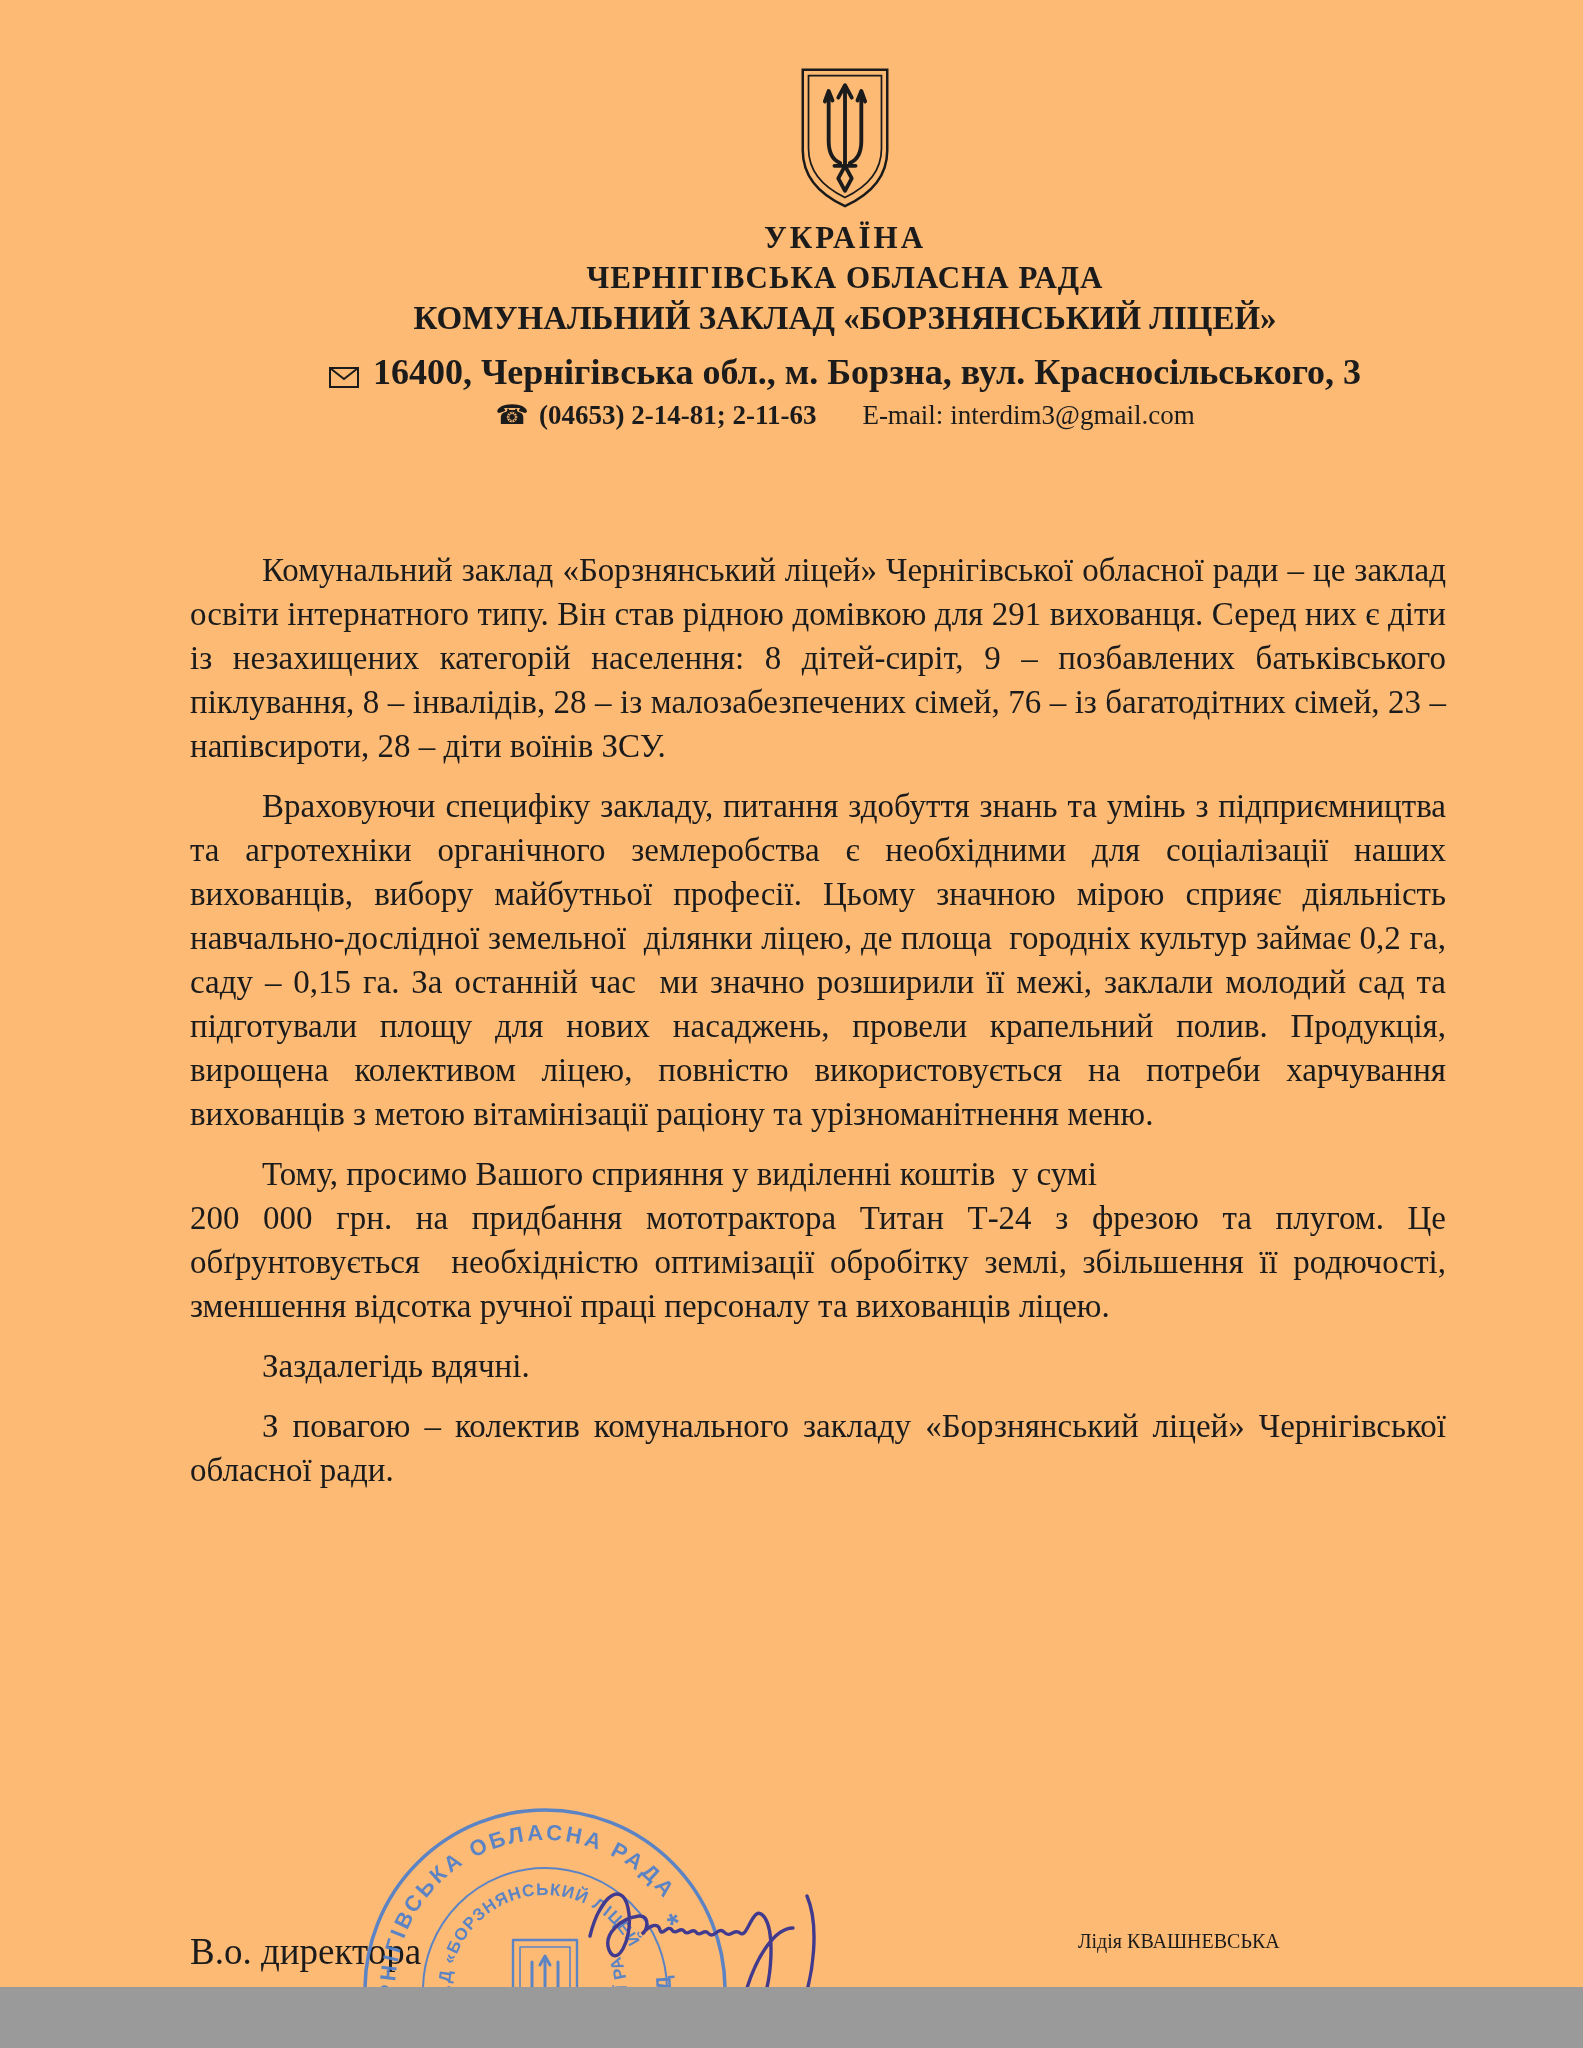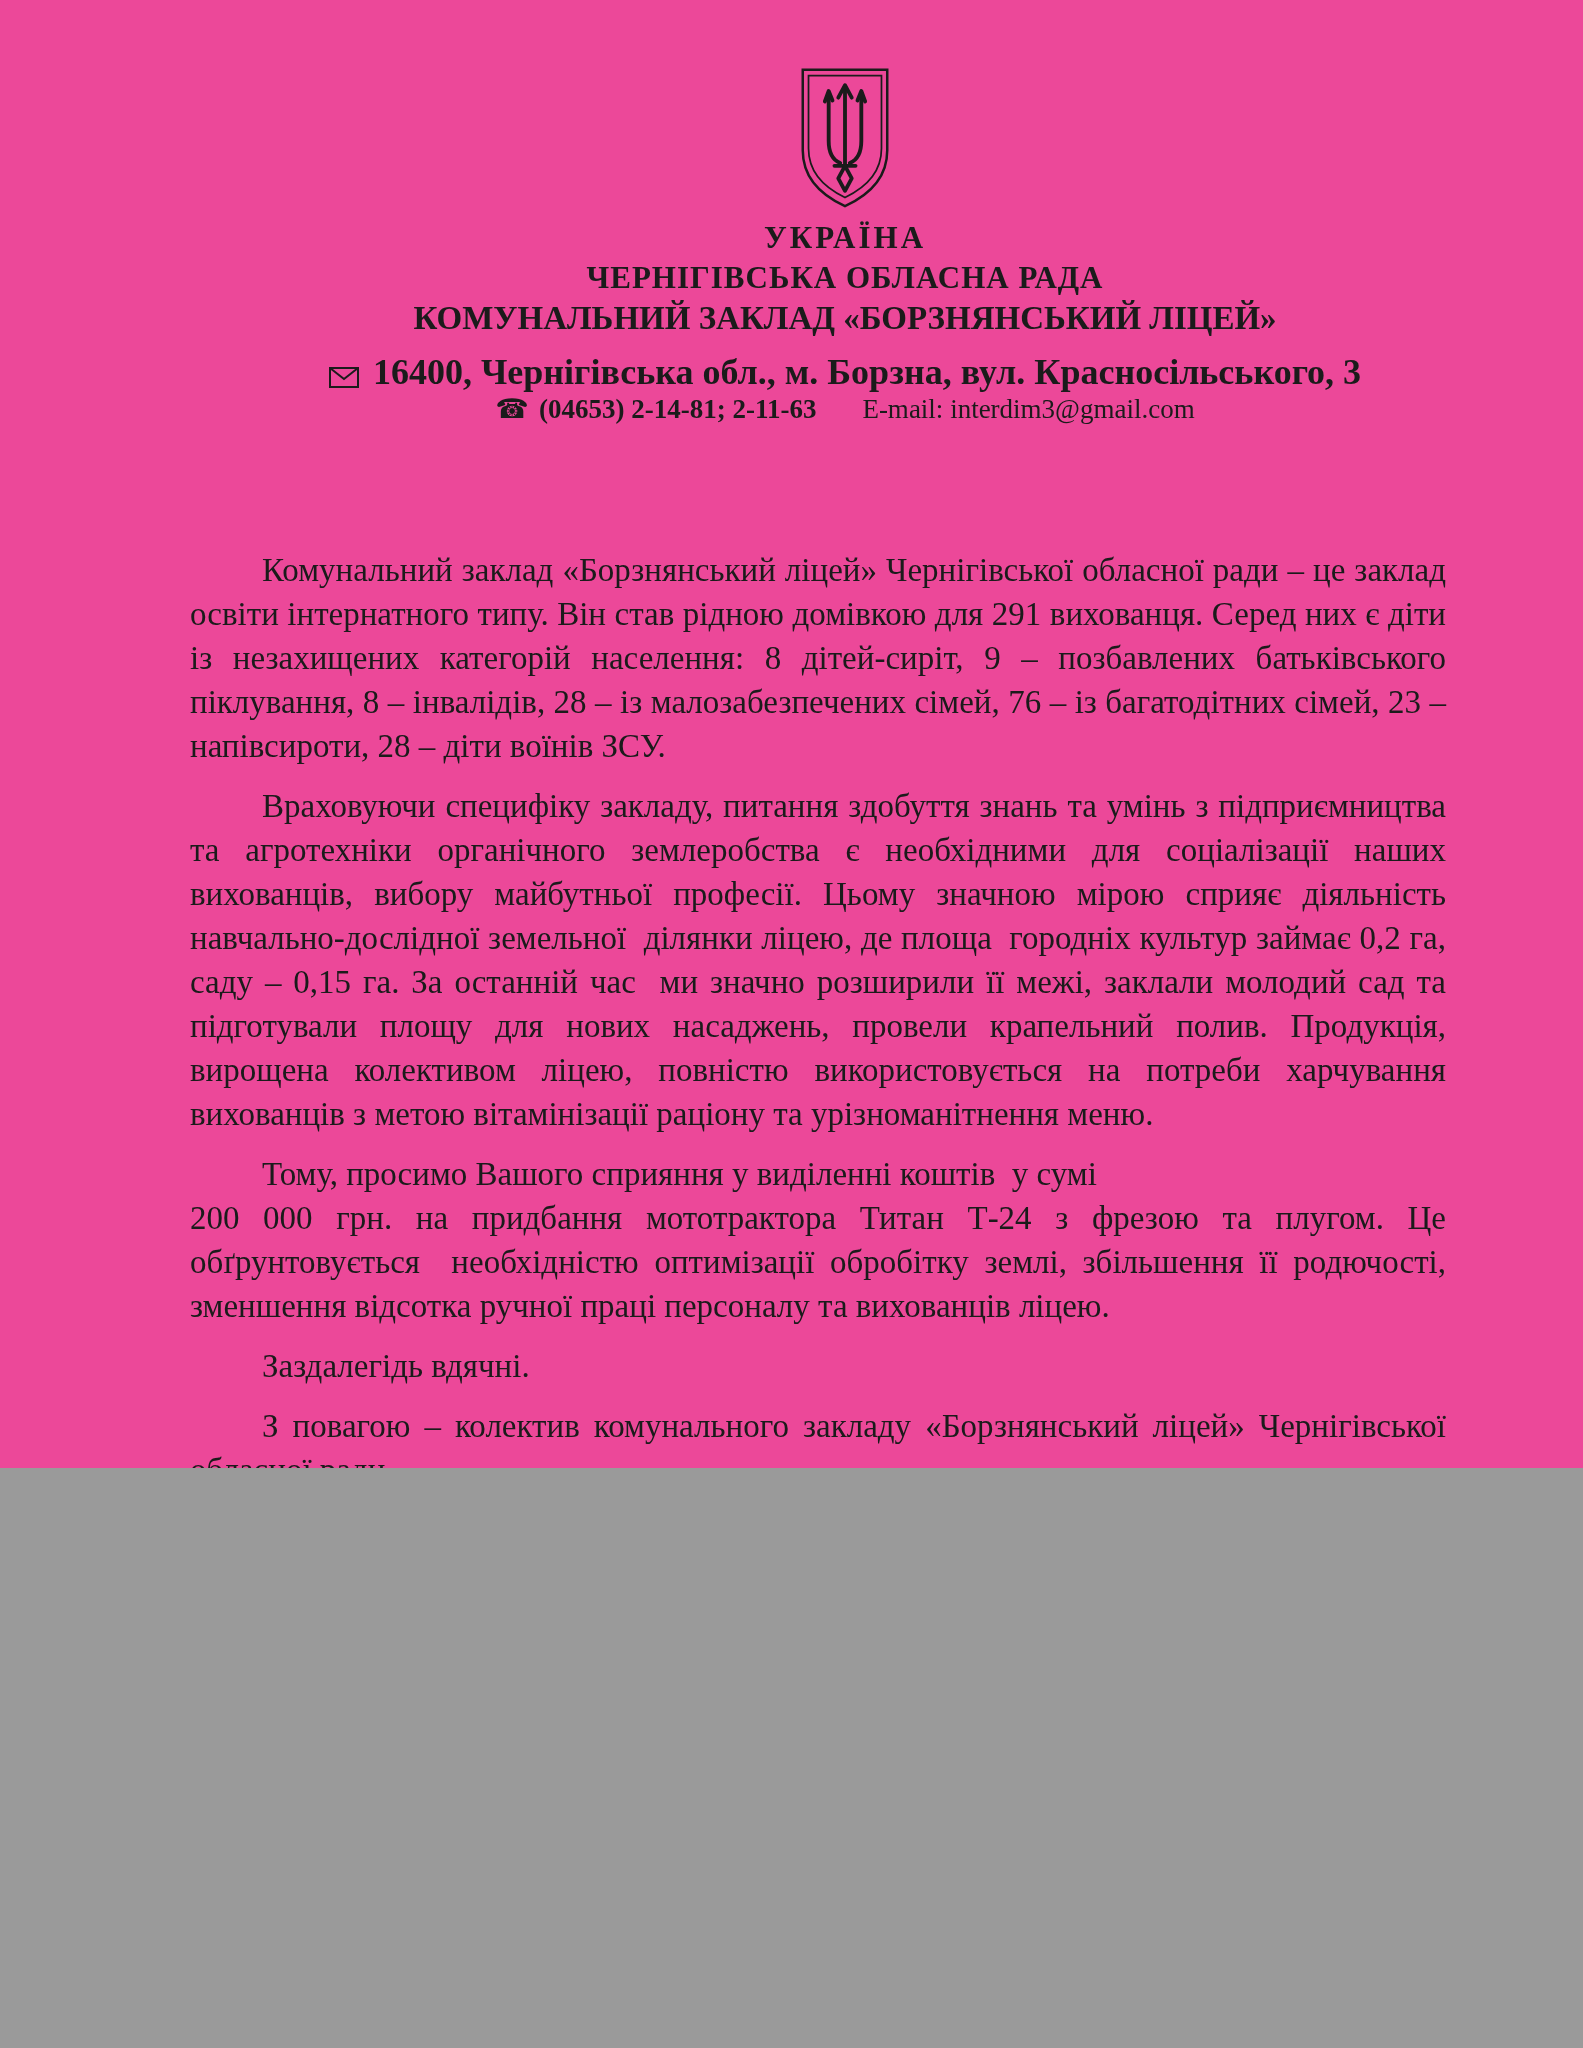--- a/index.html
+++ b/index.html
@@ -1,34 +1,34 @@
 <!DOCTYPE html>
 <html><head>
 <meta charset="utf-8">
 <title>Scanned letter</title>
 <style>
   html,body{margin:0;padding:0;background:#9a9a9a;}
   .page{
     position:relative;
-    width:1583px;height:1468px;
+    width:1583px;height:1987px;
     margin:0 auto;
-    background:#ec4899;
+    background:#fdba74;
     overflow:hidden;
     font-family:"Liberation Serif", serif;
     color:#1b1b1b;
   }
   
   .letterhead{position:absolute;left:190px;top:0;width:1310px;text-align:center;}
   .emblem{display:block;margin:66px auto 0;}
   .h-country{margin-top:10px;font-weight:bold;font-size:31px;letter-spacing:3px;}
   .h-org1{margin-top:4px;font-weight:bold;font-size:31px;letter-spacing:1px;}
   .h-org2{margin-top:4px;font-weight:bold;font-size:33px;}
   .h-addr{margin-top:14px;font-weight:bold;font-size:36px;}
   .env{display:inline-block;vertical-align:-4px;margin-right:14px;}
-  .h-phone{font-size:27px;}
+  .h-phone{margin-top:6px;font-size:27px;}
   .ph-glyph{font-family:"DejaVu Sans", sans-serif;font-size:27px;margin-right:10px;}
   .ph-num{font-weight:bold;}
   .h-email{margin-left:46px;font-weight:normal;}
   
   .body-text{
     position:absolute;left:190px;top:548px;width:1256px;
     font-size:33px;line-height:44px;text-align:justify;
   }
   .para{margin:0 0 16px 0;text-indent:72px;white-space:pre-wrap;}
   

